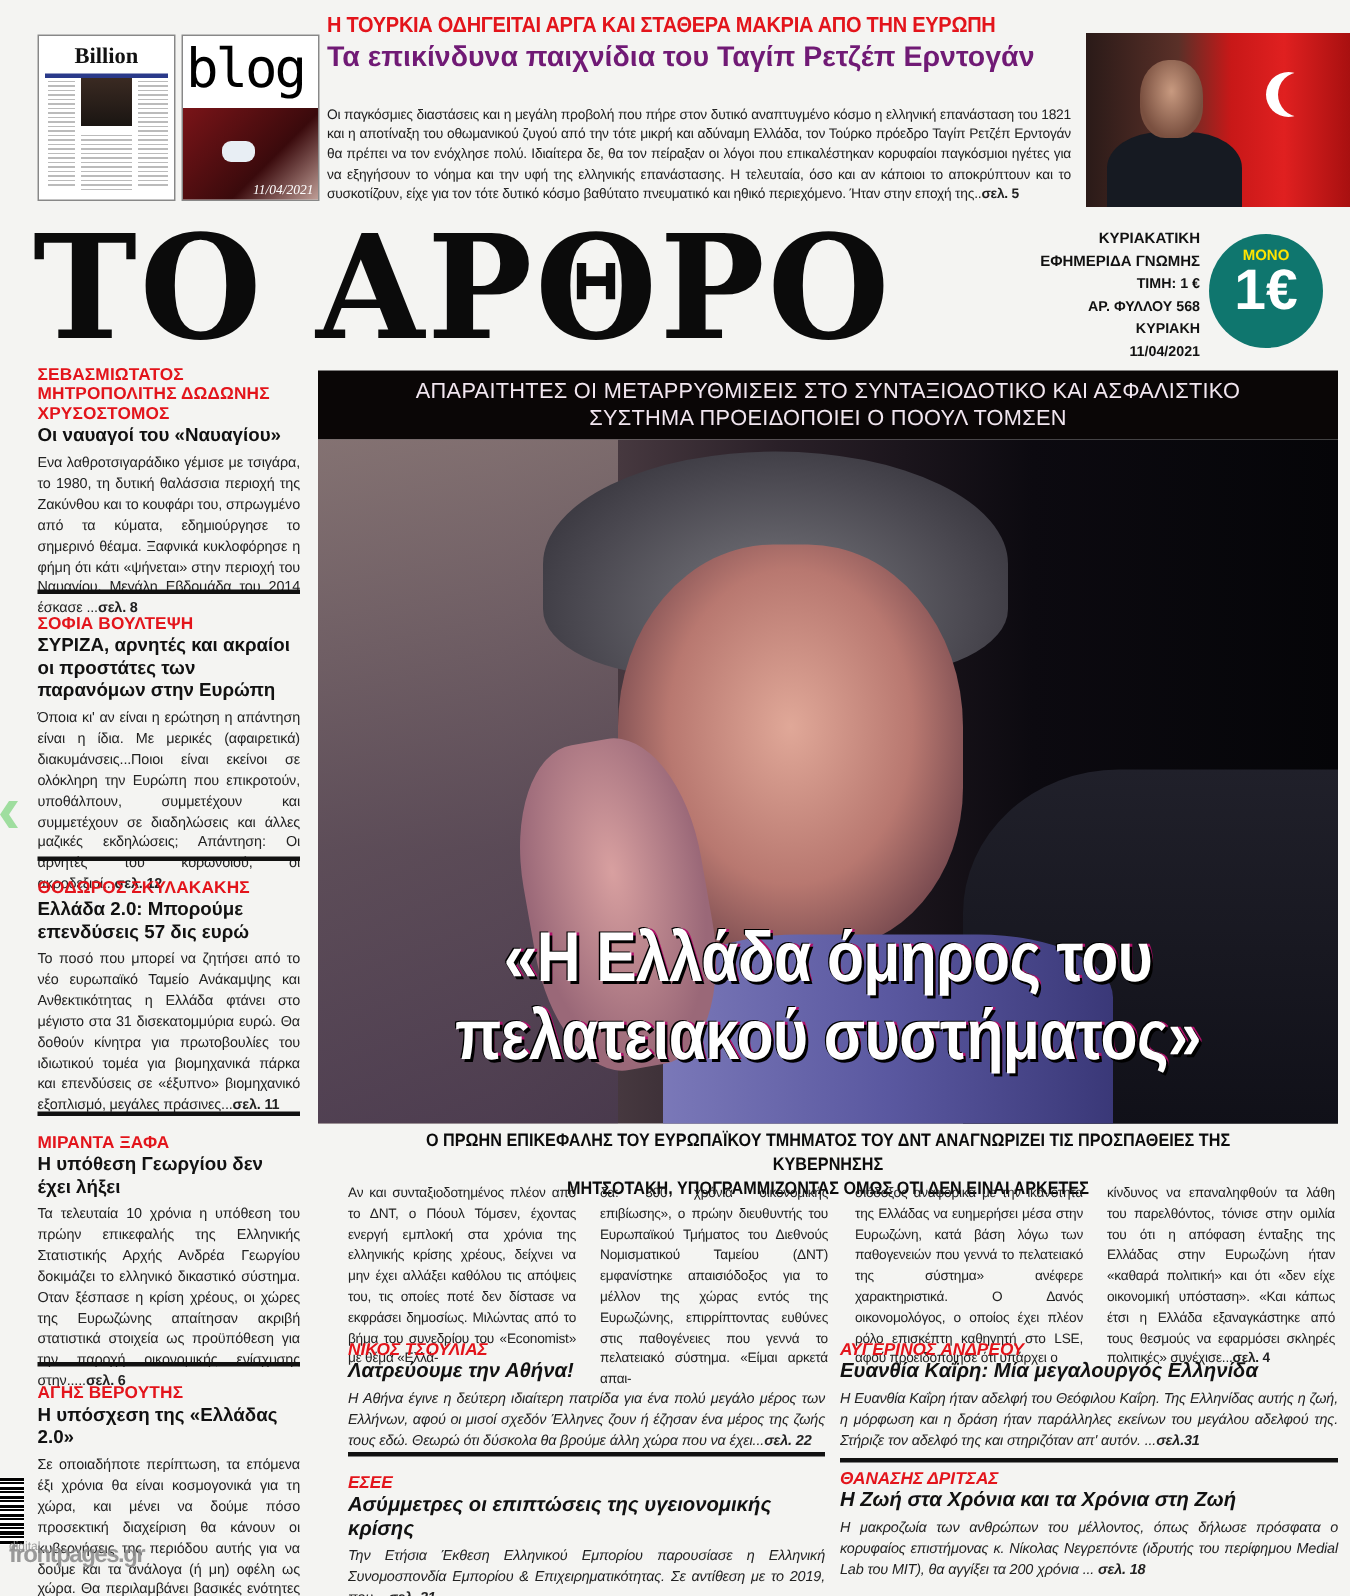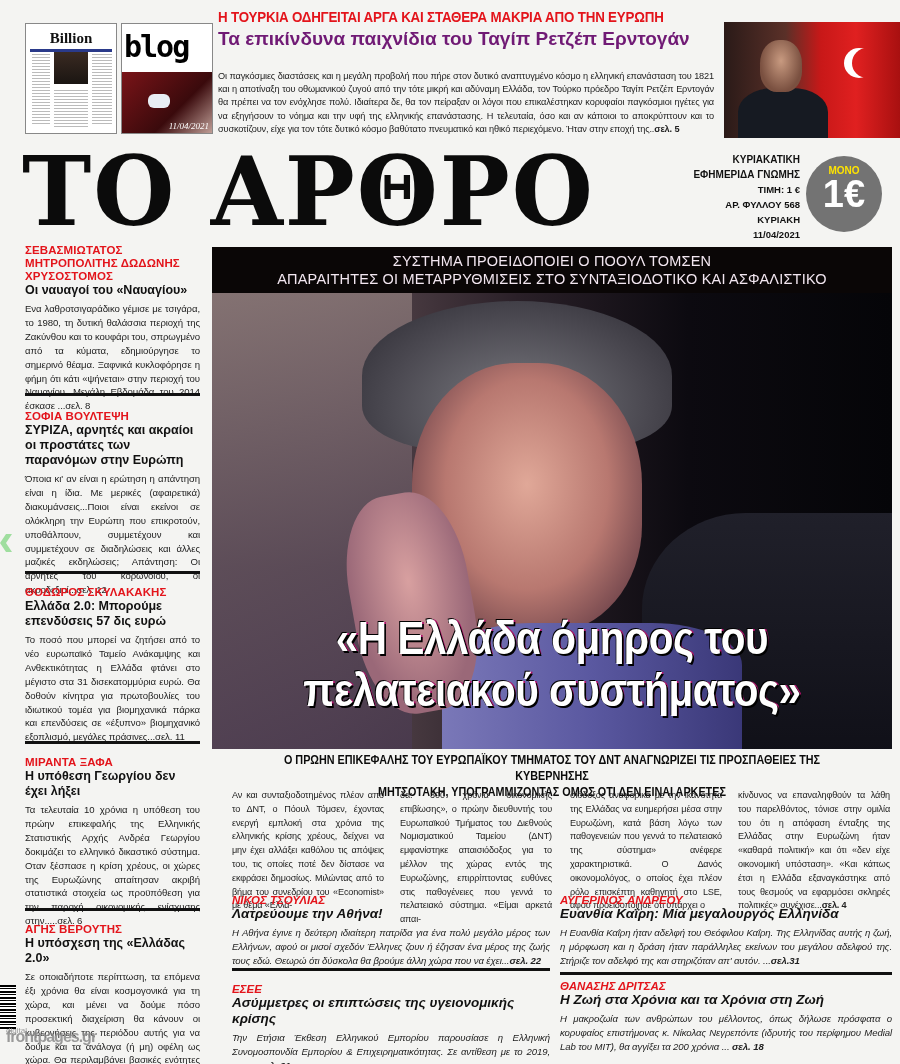--- a/index.html
+++ b/index.html
@@ -10,49 +10,49 @@
     .top-strip { position: absolute; left: 0; top: 0; width: 900px; height: 140px; }
     .thumb { position: absolute; top: 23px; width: 92px; height: 111px; border: 1px solid #888; background: #fff; overflow: hidden; }
     .thumb-billion { left: 25px; }
     .thumb-blog { left: 121px; }
     .thumb-billion .mast { font-family: "Liberation Serif", serif; font-weight: bold; font-size: 15px; text-align: center; margin-top: 6px; color: #111; }
     .thumb-billion .band { height: 3px; background: #2a3a8a; margin: 2px 4px; }
     .thumb-billion .photo { position: absolute; left: 28px; top: 28px; width: 34px; height: 32px; background: linear-gradient(#3a2a22, #1a1512); }
     .thumb-billion .lines { position: absolute; left: 6px; top: 30px; width: 18px; height: 70px; background: repeating-linear-gradient(#bbb 0 1px, #fff 1px 3px); }
     .thumb-billion .lines2 { position: absolute; left: 66px; top: 30px; width: 20px; height: 70px; background: repeating-linear-gradient(#bbb 0 1px, #fff 1px 3px); }
     .thumb-billion .lines3 { position: absolute; left: 28px; top: 66px; width: 34px; height: 38px; background: repeating-linear-gradient(#bbb 0 1px, #fff 1px 3px); }
-    .thumb-blog .mast { font-family: "DejaVu Sans Mono", monospace; font-weight: bold; font-size: 30px; letter-spacing: -2px; line-height: 30px; margin: 8px 0 0 2px; color: #000; }
+    .thumb-blog .mast { font-family: "DejaVu Sans Mono", monospace; font-weight: normal; font-size: 36px; letter-spacing: -2px; line-height: 30px; margin: 8px 0 0 2px; color: #000; }
     .thumb-blog .photo { position: absolute; left: 0; top: 48px; width: 92px; height: 63px; background: linear-gradient(135deg, #7a1418, #3a0a0c 60%, #c8a8a0); }
     .thumb-blog .mask { position: absolute; left: 26px; top: 70px; width: 22px; height: 14px; background: #e8eef4; border-radius: 6px; }
     .thumb-blog .date { position: absolute; right: 3px; bottom: 2px; font-size: 9px; color: #fff; font-family: "Liberation Serif", serif; font-style: italic; }
 
     .top-kicker { position: absolute; left: 218px; top: 9px; font-size: 14.5px; font-weight: bold; color: #e3141b; letter-spacing: -0.2px; transform: scaleX(0.92); transform-origin: left; white-space: nowrap; }
     .top-headline { position: absolute; left: 218px; top: 28px; font-size: 19px; font-weight: bold; color: #701a75; white-space: nowrap; }
     .top-body { position: absolute; left: 218px; top: 70px; width: 496px; font-size: 9.2px; line-height: 13.2px; color: #222; text-align: justify; letter-spacing: -0.15px; }
     .top-body .pg { font-weight: bold; margin-top: 27px; }
     .erdogan-photo { position: absolute; left: 724px; top: 22px; width: 176px; height: 116px; background: linear-gradient(90deg, #2a1a18 0%, #5a3028 35%, #c81818 55%, #e02020 75%, #a81010 100%); overflow: hidden; }
     .erdogan-photo .face { position: absolute; left: 36px; top: 18px; width: 42px; height: 52px; background: radial-gradient(ellipse at 50% 40%, #c89a80, #7a5040 70%); border-radius: 45% 45% 40% 40%; }
     .erdogan-photo .suit { position: absolute; left: 14px; top: 66px; width: 90px; height: 60px; background: #161a22; border-radius: 40% 40% 0 0; }
     .erdogan-photo .crescent { position: absolute; right: 18px; top: 26px; width: 30px; height: 30px; border-radius: 50%; box-shadow: -8px 0 0 0 #fff; }
 
     
     .masthead { position: absolute; left: 22px; top: 148px; font-family: "DejaVu Serif", serif; font-weight: bold; font-size: 96px; line-height: 88px; letter-spacing: 2px; color: #0b0b0b; transform: scaleX(0.97); transform-origin: left; }
     .mast-info { position: absolute; left: 690px; top: 152px; width: 110px; text-align: right; font-weight: bold; font-size: 9.5px; line-height: 15px; color: #111; }
     .mast-info .big { font-size: 10px; }
-    .price-badge { position: absolute; left: 806px; top: 156px; width: 76px; height: 76px; border-radius: 50%; background: #737373; color: #fff; text-align: center; }
+    .price-badge { position: absolute; left: 806px; top: 156px; width: 76px; height: 76px; border-radius: 50%; background: #0f766e; color: #fff; text-align: center; }
     .price-badge .mono { font-weight: bold; font-size: 10px; margin-top: 9px; color: #ffe400; }
     .price-badge .amt { font-weight: bold; font-size: 38px; line-height: 40px; margin-top: -2px; }
 
     
     .left-col { position: absolute; left: 25px; top: 244px; width: 175px; }
     .story { position: absolute; left: 0; width: 175px; }
     .story .author { font-size: 11.5px; font-weight: bold; color: #e3141b; line-height: 13px; letter-spacing: 0.1px; text-transform: uppercase; }
     .story .title { font-size: 12.5px; font-weight: bold; color: #111; line-height: 15px; }
     .story .body { font-size: 9.6px; line-height: 13.9px; color: #222; text-align: justify; margin-top: 4px; letter-spacing: -0.1px; }
-    .story .body .pg { font-weight: normal; }
+    .story .body .pg { font-weight: bold; }
     .rule { position: absolute; left: 0; width: 175px; height: 3px; background: #111; }
 
     
     .hero-kicker-bar { position: absolute; left: 212px; top: 247px; width: 680px; height: 46px; background: #0a0606; color: #f2e6f0; text-align: center; font-size: 14.5px; line-height: 18px; padding-top: 5px; letter-spacing: 0.2px; transform-origin: center; }
     .hero-photo { position: absolute; left: 212px; top: 293px; width: 680px; height: 456px; overflow: hidden; background: linear-gradient(90deg, #6b5a5a 0%, #5b4a50 18%, #2a2028 45%, #0c0a10 70%, #050508 100%); }
     .hero-photo .bg-light { position: absolute; left: 0; top: 0; width: 200px; height: 456px; background: linear-gradient(180deg, #8a7878, #5a4a58 60%, #4a3a50); opacity: 0.8; }
     .hero-photo .hair { position: absolute; left: 150px; top: 8px; width: 310px; height: 150px; background: radial-gradient(ellipse at 50% 70%, #7a7a80, #4a4850 60%, #2a2830 100%); border-radius: 50% 50% 30% 30%; }
     .hero-photo .face { position: absolute; left: 200px; top: 70px; width: 230px; height: 270px; background: radial-gradient(ellipse at 50% 45%, #e0a898, #b87870 50%, #6a4048 85%); border-radius: 45% 45% 40% 40%; }
     .hero-photo .hand { position: absolute; left: 140px; top: 200px; width: 120px; height: 220px; background: radial-gradient(ellipse at 50% 40%, #d8a0a0, #9a6878 70%); border-radius: 40%; transform: rotate(-10deg); }
     .hero-photo .shirt { position: absolute; left: 230px; top: 330px; width: 300px; height: 140px; background: linear-gradient(90deg, #7a78b8, #5a58a0 50%, #3a3878); border-radius: 30% 30% 0 0; }
@@ -154,22 +154,22 @@
   <div class="rule" style="top:664px;"></div>
 
   <div class="story" style="top:679px;">
     <div class="author">ΑΓΗΣ ΒΕΡΟΥΤΗΣ</div>
     <div class="title">Η υπόσχεση της «Ελλάδας 2.0»</div>
     <div class="body"><span>Σε οποιαδήποτε περίπτωση, τα επόμενα έξι χρόνια θα είναι κοσμογονικά για τη χώρα, και μένει να δούμε πόσο προσεκτική διαχείριση θα κάνουν οι κυβερνήσεις της περιόδου αυτής για να δούμε και τα ανάλογα (ή μη) οφέλη ως χώρα. Θα περιλαμβάνει βασικές ενότητες όπως...</span></div>
   </div>
 </div>
 
 <div class="hero-kicker-bar">
+  <div>ΑΠΑΡΑΙΤΗΤΕΣ ΟΙ ΜΕΤΑΡΡΥΘΜΙΣΕΙΣ ΣΤΟ ΣΥΝΤΑΞΙΟΔΟΤΙΚΟ ΚΑΙ ΑΣΦΑΛΙΣΤΙΚΟ</div>
   <div>ΣΥΣΤΗΜΑ ΠΡΟΕΙΔΟΠΟΙΕΙ Ο ΠΟΟΥΛ ΤΟΜΣΕΝ</div>
-  <div>ΑΠΑΡΑΙΤΗΤΕΣ ΟΙ ΜΕΤΑΡΡΥΘΜΙΣΕΙΣ ΣΤΟ ΣΥΝΤΑΞΙΟΔΟΤΙΚΟ ΚΑΙ ΑΣΦΑΛΙΣΤΙΚΟ</div>
 </div>
 <div class="hero-photo">
   <div class="bg-light"></div>
   <div class="jacket"></div>
   <div class="hair"></div>
   <div class="face"></div>
   <div class="shirt"></div>
   <div class="hand"></div>
 </div>
 <div class="hero-quote">

